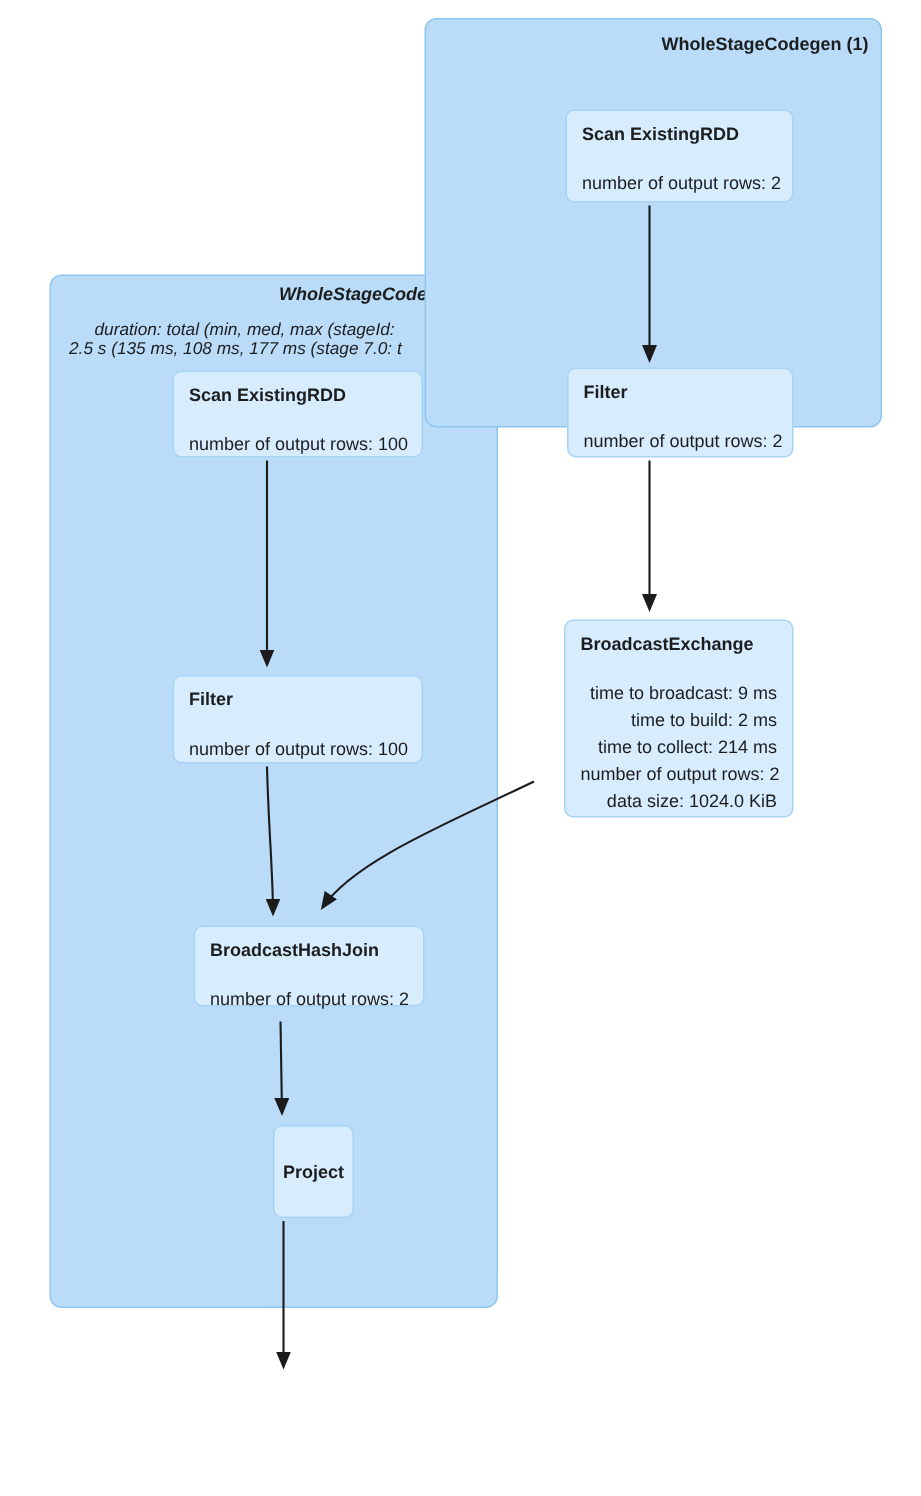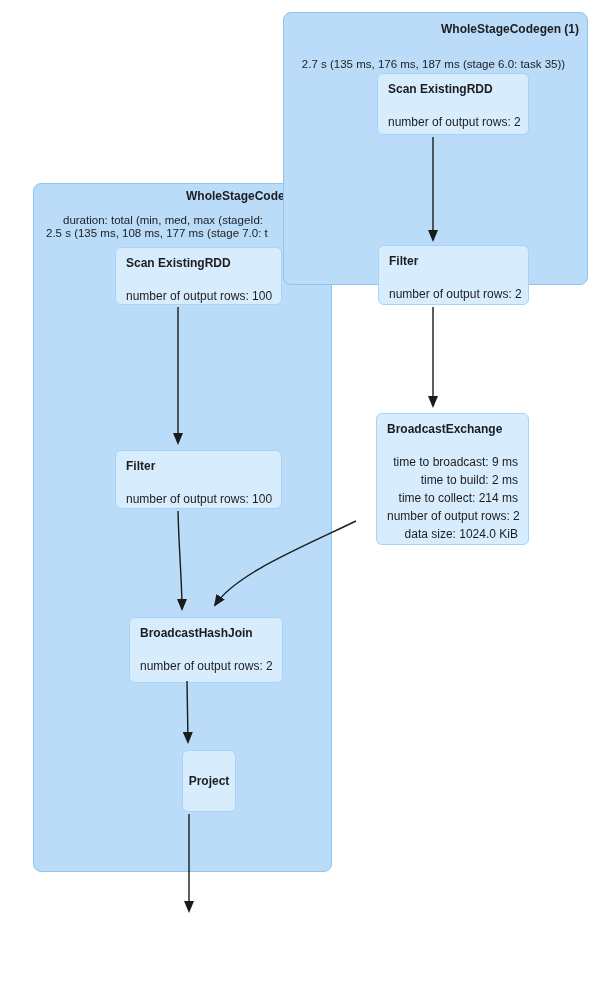--- a/index.html
+++ b/index.html
@@ -10,21 +10,21 @@
   .cluster{
     position:absolute;background:#badcf8;border:1px solid #8ec6ef;
     border-radius:8px;box-sizing:border-box;
   }
   .cluster-title{
     position:absolute;font-weight:700;font-size:12px;line-height:14px;white-space:nowrap;
   }
   .duration{
     position:absolute;font-size:11.5px;line-height:13px;white-space:nowrap;
   }
-  .clip{position:absolute;overflow:hidden;}
+  .clip{position:absolute;overflow:hidden;font-style:italic;}
   .node{
     position:absolute;background:#d7ecfd;border:1px solid #a5d4f6;
     border-radius:6px;box-sizing:border-box;padding:8px 10px;font-size:12px;margin-left:20px;
   }
   .node-title{font-weight:700;line-height:15px;white-space:nowrap;}
   .metrics{margin-top:16px;}
   .metric{line-height:18px;white-space:nowrap;text-align:right;}
   .node.center{display:flex;align-items:center;justify-content:center;padding:15px;}
   svg.edges{position:absolute;left:0;top:0;pointer-events:none;}
 </style>
@@ -36,21 +36,20 @@
   <div class="cluster" style="left:33px;top:183px;width:299px;height:689px;">
     <div class="clip" style="left:0;top:0;width:250px;height:64px;">
       <div class="cluster-title" style="left:152px;top:5px;">WholeStageCode</div>
       <div class="duration" style="left:29px;top:30px;">duration: total (min, med, max (stageId:</div>
       <div class="duration" style="left:12px;top:43px;">2.5 s (135 ms, 108 ms, 177 ms (stage 7.0: t</div>
     </div>
   </div>
 
   <div class="cluster" style="left:283px;top:12px;width:305px;height:273px;">
     <div class="cluster-title" style="right:8px;top:9px;">WholeStageCodegen (1)</div>
-    <div class="duration" style="left:0;right:4px;top:45px;text-align:center;">2.7 s (135 ms, 176 ms, 187 ms (stage 6.0: task 35))</div>
   </div>
 
   <div class="node" style="left:357px;top:73px;width:152px;height:62px;">
     <div class="node-title">Scan ExistingRDD</div>
     <div class="metrics">
       <div class="metric">number of output rows: 2</div>
     </div>
   </div>
 
   <div class="node" style="left:358px;top:245px;width:151px;height:60px;">
@@ -78,21 +77,21 @@
     </div>
   </div>
 
   <div class="node" style="left:95px;top:450px;width:167px;height:59px;">
     <div class="node-title">Filter</div>
     <div class="metrics">
       <div class="metric">number of output rows: 100</div>
     </div>
   </div>
 
-  <div class="node" style="left:109px;top:617px;width:154px;height:66px;">
+  <div class="node" style="left:109px;top:617px;width:154px;height:54px;">
     <div class="node-title">BroadcastHashJoin</div>
     <div class="metrics">
       <div class="metric">number of output rows: 2</div>
     </div>
   </div>
 
   <div class="node center" style="left:162px;top:750px;width:54px;height:62px;">
     <div class="node-title">Project</div>
   </div>
 

